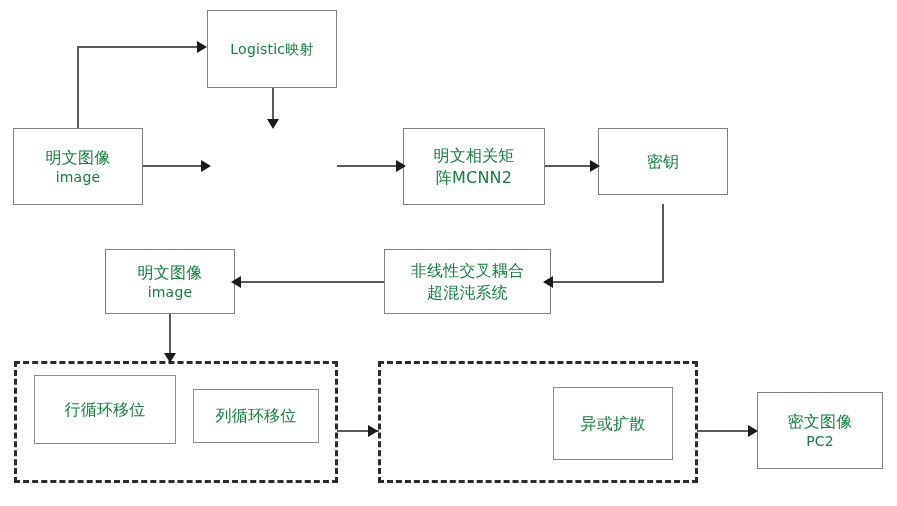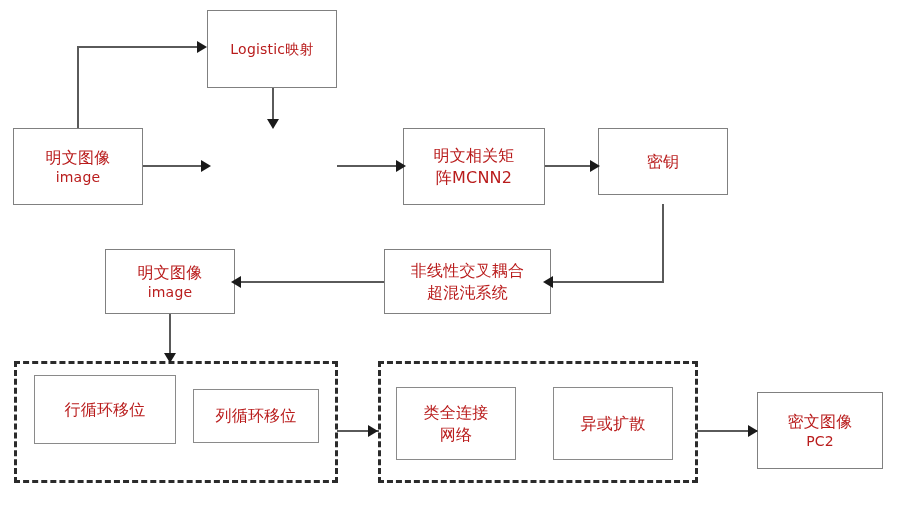--- a/index.html
+++ b/index.html
@@ -20,21 +20,21 @@
   .node {
     position: absolute;
     box-sizing: border-box;
     border: 1px solid #808080;
     background: #ffffff;
     display: flex;
     flex-direction: column;
     align-items: center;
     justify-content: center;
     text-align: center;
-    color: #b91c1c;
+    color: #15803d;
     font-size: 16px;
     line-height: 1.32;
     letter-spacing: 0.2px;
     z-index: 3;
   }
   .node .ln { display: block; white-space: nowrap; }
   .node .ln.latin { font-size: 14px; }
   .node.sub {
     border: 1px solid #8a8a8a;
   }
@@ -144,24 +144,20 @@
   </div>
 
   <div class="node sub" style="left:34px; top:375px; width:142px; height:69px;">
     <span class="ln">行循环移位</span>
   </div>
 
   <div class="node sub" style="left:193px; top:389px; width:126px; height:54px;">
     <span class="ln">列循环移位</span>
   </div>
 
-  <div class="node sub" style="left:396px; top:387px; width:120px; height:73px;">
-    <span class="ln">类全连接</span>
-    <span class="ln">网络</span>
-  </div>
 
   <div class="node sub" style="left:553px; top:387px; width:120px; height:73px;">
     <span class="ln">异或扩散</span>
   </div>
 
   <div class="node" style="left:757px; top:392px; width:126px; height:77px;">
     <span class="ln">密文图像</span>
     <span class="ln latin">PC2</span>
   </div>
 

